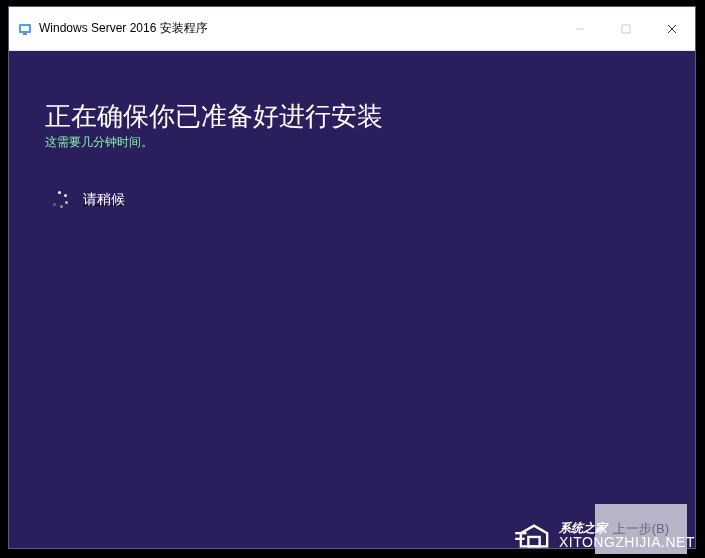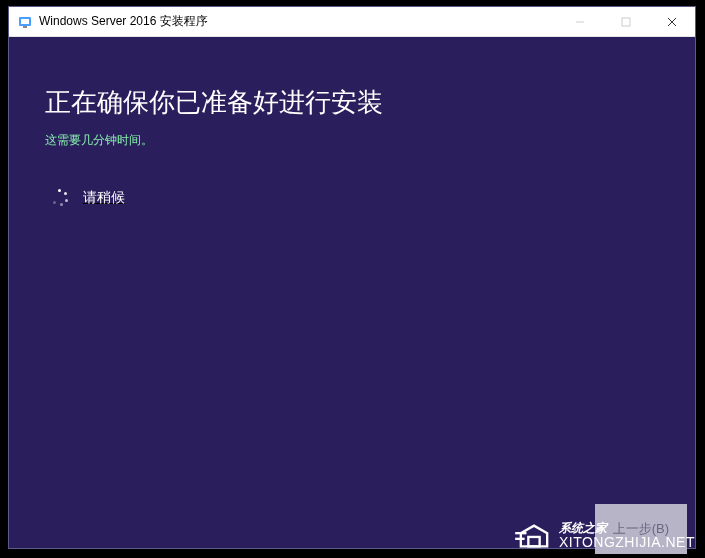--- a/index.html
+++ b/index.html
@@ -16,21 +16,21 @@
       left: 8px;
       top: 6px;
       width: 688px;
       height: 543px;
       background: #fff;
       border: 1px solid #5a5a8a;
       display: flex;
       flex-direction: column;
     }
     .titlebar {
-      height: 30px;
+      height: 44px;
       background: #fff;
       display: flex;
       align-items: center;
       padding-left: 8px;
       border-bottom: 1px solid #e5e5e5;
     }
     .titlebar-icon {
       width: 16px;
       height: 16px;
       margin-right: 6px;
@@ -62,21 +62,20 @@
     .content {
       flex: 1;
       background: #2a1e5c;
       position: relative;
       padding: 48px 36px 0 36px;
     }
     .heading {
       color: #fff;
       font-size: 26px;
       font-weight: 300;
-      margin-bottom: 12px;
     }
     .subheading {
       color: #86efac;
       font-size: 12px;
       margin-bottom: 40px;
     }
     .spinner-row {
       display: flex;
       align-items: center;
       gap: 14px;

